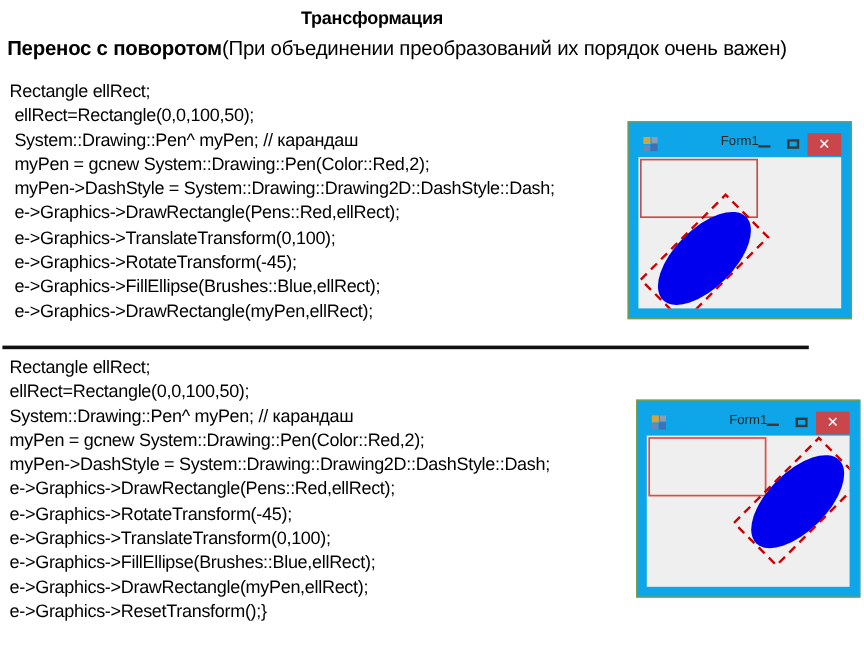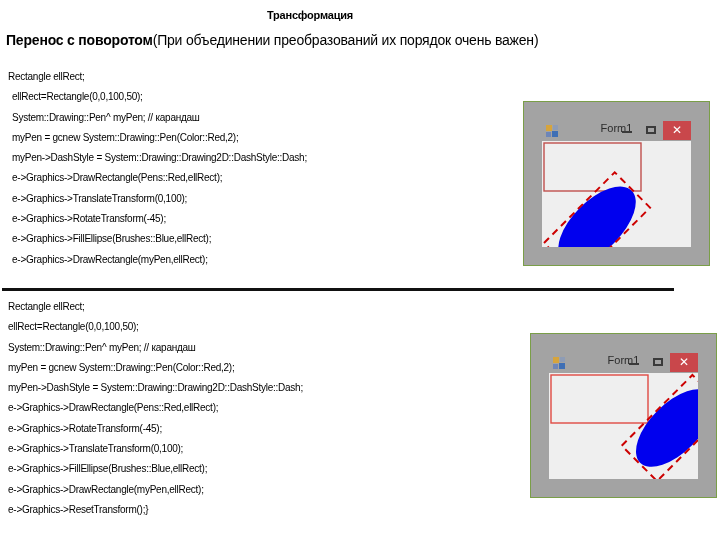--- a/index.html
+++ b/index.html
@@ -16,47 +16,47 @@
     color: #000000;
   }
 
   
   .slide-title {
     position: absolute;
     left: 150px;
     top: 6px;
     width: 320px;
     text-align: center;
-    font-size: 11px;
+    font-size: 15px;
     font-weight: bold;
     line-height: 19px;
     letter-spacing: -0.2px;
     z-index: 4;
   }
 
   
   .lead {
     position: absolute;
     left: 6px;
     top: 30px;
     width: 706px;
-    font-size: 14px;
+    font-size: 17px;
     line-height: 21px;
     letter-spacing: -0.2px;
     z-index: 3;
   }
   .lead .strong {
     font-weight: bold;
   }
 
   
   .code-block {
     position: absolute;
     left: 8px;
-    font-size: 10px;
+    font-size: 15px;
     line-height: 20.3px;
     letter-spacing: -0.25px;
     white-space: nowrap;
     z-index: 2;
   }
   .code-block .code-line {
     height: 20.3px;
   }
   #code-block-1 { top: 67px; }
   #code-block-2 { top: 297px; }
@@ -70,25 +70,25 @@
     top: 288px;
     width: 672px;
     height: 3px;
     background: #111111;
     z-index: 5;
   }
 
   
   .form-window {
     position: absolute;
-    background: #a3a3a3;
+    background: #0ea5e9;
     border: 1px solid #7a9e48;
     box-sizing: border-box;
     z-index: 6;
-    padding: 18px;
+    padding: 8px;
   }
   #form-window-1 { left: 523px; top: 101px; width: 187px; height: 165px; }
   #form-window-2 { left: 530px; top: 333px; width: 187px; height: 165px; }
 
   .form-titlebar {
     position: relative;
     height: 21px;
     width: 100%;
   }
   .form-app-icon {

